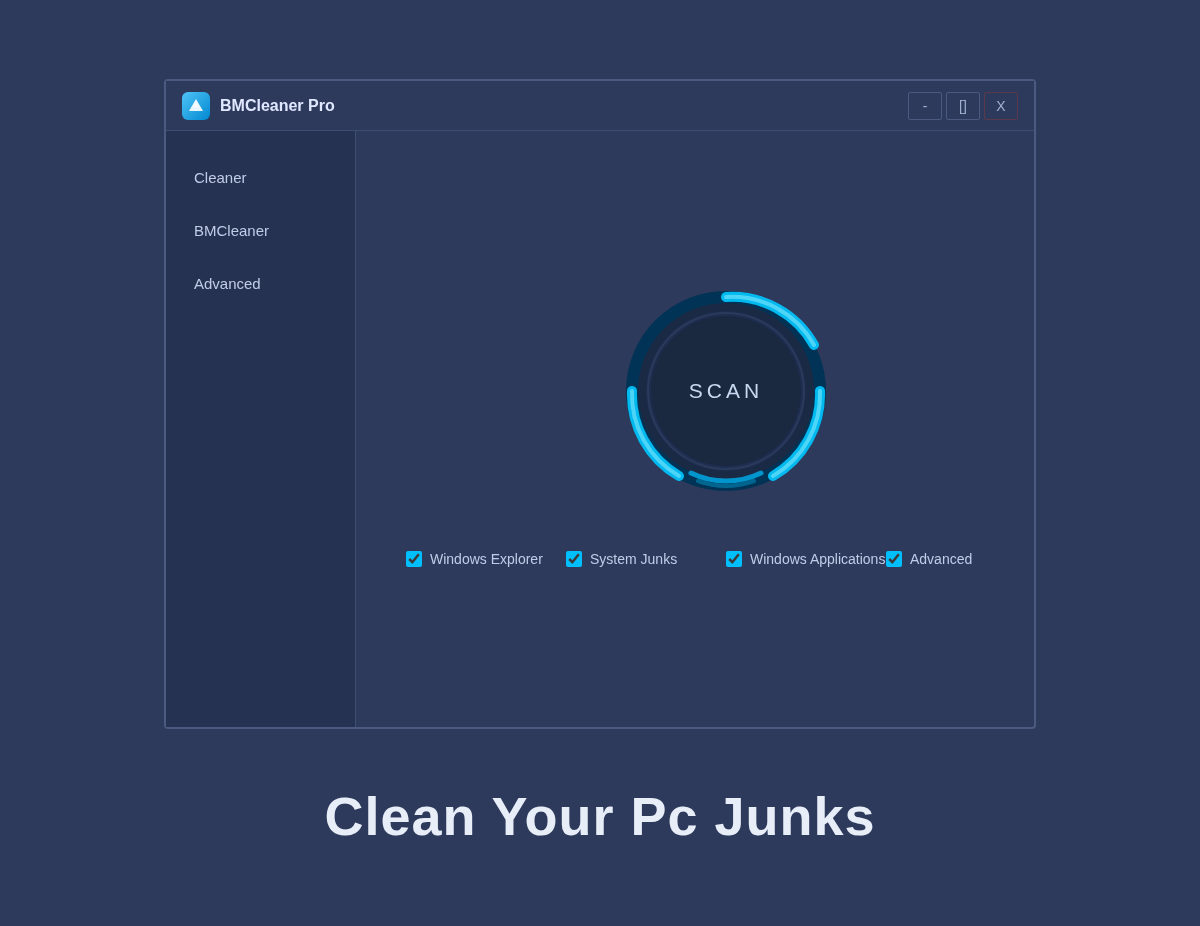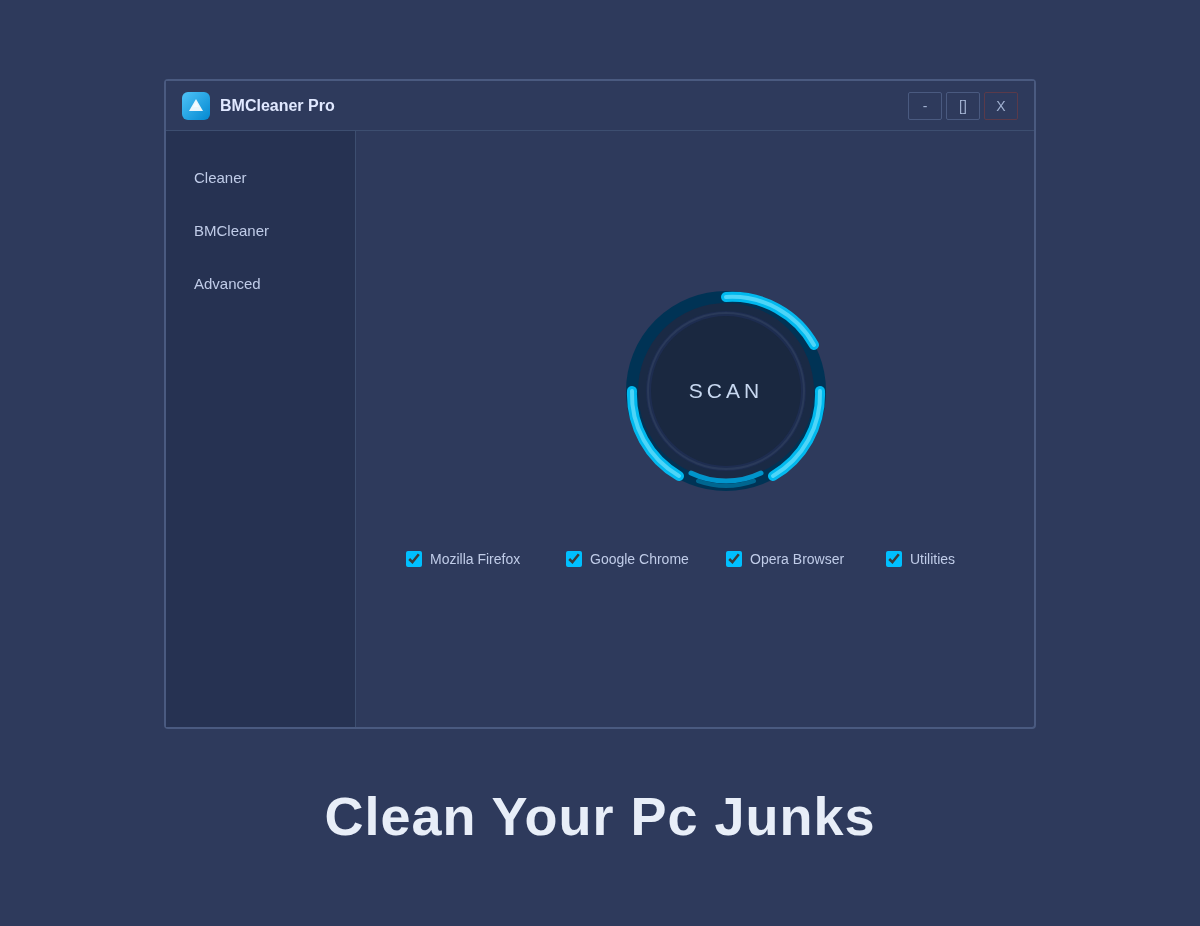--- a/index.html
+++ b/index.html
@@ -244,33 +244,33 @@
             <circle cx="100" cy="100" r="75" fill="#1a2840"></circle>
           </svg>
           <span class="scan-center-label">SCAN</span>
         </div>
       </div>
 
       <div class="checkboxes-section">
         <div class="checkbox-row">
           <label class="checkbox-item">
             <input type="checkbox" checked="" style="">
-            <span>Mozilla Firefox</span>
-          </label>
-          <label class="checkbox-item">
-            <input type="checkbox" checked="" style="">
-            <span>Google Chrome</span>
-          </label>
-          <label class="checkbox-item">
-            <input type="checkbox" checked="" style="">
-            <span>Opera Browser</span>
-          </label>
-          <label class="checkbox-item">
-            <input type="checkbox" checked="" style="">
-            <span>Utilities</span>
+            <span>Windows Explorer</span>
+          </label>
+          <label class="checkbox-item">
+            <input type="checkbox" checked="" style="">
+            <span>System Junks</span>
+          </label>
+          <label class="checkbox-item">
+            <input type="checkbox" checked="" style="">
+            <span>Windows Applications</span>
+          </label>
+          <label class="checkbox-item">
+            <input type="checkbox" checked="" style="">
+            <span>Advanced</span>
           </label>
         </div>
       </div>
 
     </div>
   </div>
 </div>
 
 <div class="bottom-text">Clean Your Pc Junks</div>
 

